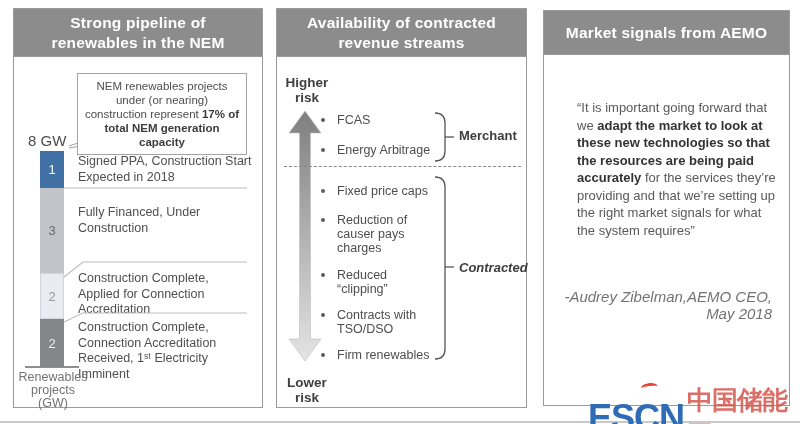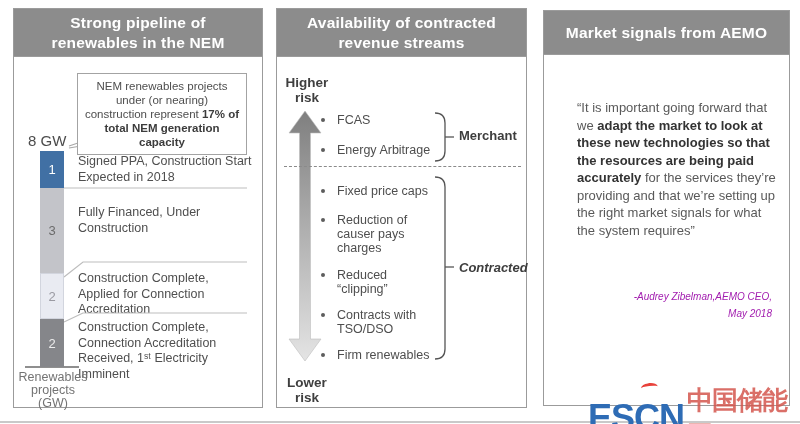--- a/index.html
+++ b/index.html
@@ -49,21 +49,21 @@
   .dashed-sep { position:absolute; left:7px; top:157px; width:237px; border-top:1.6px dashed #8a8a8a; }
   .bracket-svg { position:absolute; left:150px; top:95px; }
   .bracket-label { position:absolute; font-weight:bold; font-size:13px; color:#3d3d3d; }
   .lbl-merchant { left:182px; top:119px; }
   .lbl-contracted { left:182px; top:251px;font-style:italic; }
 
   
   #panel-aemo { left:543px; top:10px; width:247px; height:396px; }
   .quote { position:absolute; left:33px; top:88px; width:200px; font-size:13px; line-height:17.5px; color:#595959; }
   .quote b { color:#333333; }
-  .attribution { position:absolute; left:18px; top:277px; width:210px; text-align:right; font-style:italic; font-size:10px; line-height:17px; color:#a21caf; }
+  .attribution { position:absolute; left:18px; top:277px; width:210px; text-align:right; font-style:italic; font-size:15px; line-height:17px; color:#737373; }
 
   
   .watermark { position:absolute; left:588px; top:383px; display:flex; align-items:center; z-index:5; }
   .wm-latin { position:relative; font-size:36px; font-weight:bold; color:#2e6cb5; letter-spacing:-1px; line-height:34px; }
   .wm-accent { position:absolute; left:53px; top:0px; width:17px; height:9px; border-top:3.5px solid #e8413a; border-radius:50% 50% 0 0; transform:rotate(-6deg); }
   .wm-cjk { font-size:26px; font-weight:bold; color:#d4574e; opacity:.85; margin-left:3px; letter-spacing:-1px; }
   .bottom-rule { position:absolute; left:0; top:421px; width:800px; height:1.5px; background:#c9c9c9; }
 </style>
 </head>
 <body>

